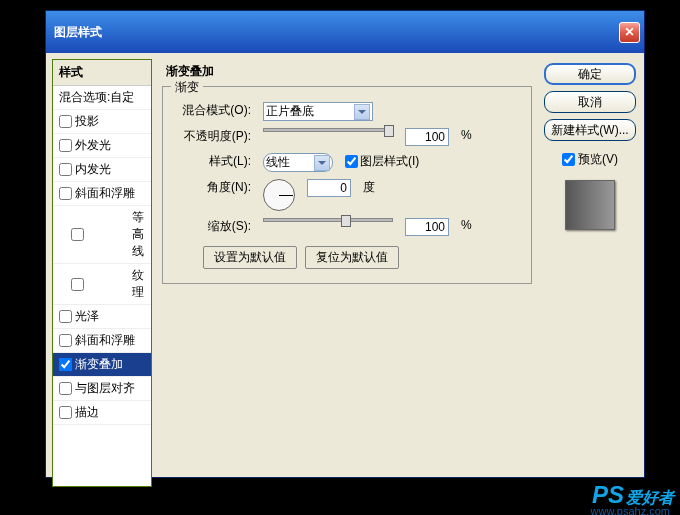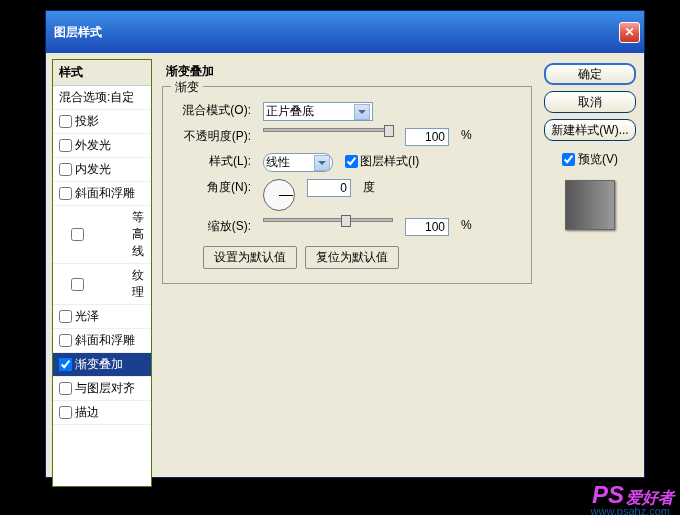--- a/index.html
+++ b/index.html
@@ -32,21 +32,21 @@
     .grad-arrow::after{content:'';border-left:4px solid transparent;border-right:4px solid transparent;border-top:4px solid #4b6a99;}
     .angle-dial { width: 32px; height: 32px; border: 1px solid #666; border-radius: 50%; background: #f8f8f8; position: relative; }
     .angle-dial::after { content:''; position:absolute; left:50%; top:50%; width:14px; height:1px; background:#000; transform-origin:left; }
     .btn-small { padding: 2px 10px; border: 1px solid #888; background: #ece9d8; cursor:pointer; border-radius:2px; }
     .right-col { width: 96px; display:flex; flex-direction:column; gap:6px; align-items:center; padding-top:4px;}
     .win-btn { width: 92px; height: 22px; border: 1px solid #003c74; border-radius:9px; background:linear-gradient(#fff,#ece9d8); cursor:pointer; }
     .win-btn.default{border:2px solid #2f6fd0;}
     .preview-checkbox{display:flex;align-items:center;gap:3px;margin-top:4px;}
     .preview-swatch{width:50px;height:50px;border:1px solid #666;background:linear-gradient(to right,#555,#999);margin-top:6px;box-shadow:1px 1px 2px rgba(0,0,0,0.5);}
     .red-underline{position:absolute; height:2px; background:#c00; }
-    .watermark{position:absolute;right:6px;bottom:6px;color:#d946ef;font-style:italic;font-weight:bold;font-size:16px;display:flex;align-items:baseline;gap:2px;}
+    .watermark{position:absolute;right:6px;bottom:6px;color:#0ea5e9;font-style:italic;font-weight:bold;font-size:16px;display:flex;align-items:baseline;gap:2px;}
     .watermark-sub{font-size:11px;color:#145aa0;position:absolute;right:10px;bottom:-2px;}
     .inline-cb{display:flex;align-items:center;gap:2px;}
     .btn-row{display:flex;gap:8px;margin-top:10px;margin-left:30px;}
   </style>
 </head>
 <body>
 
 <div class="dialog">
   <div class="titlebar">
     <span class="titlebar-text">图层样式</span>

